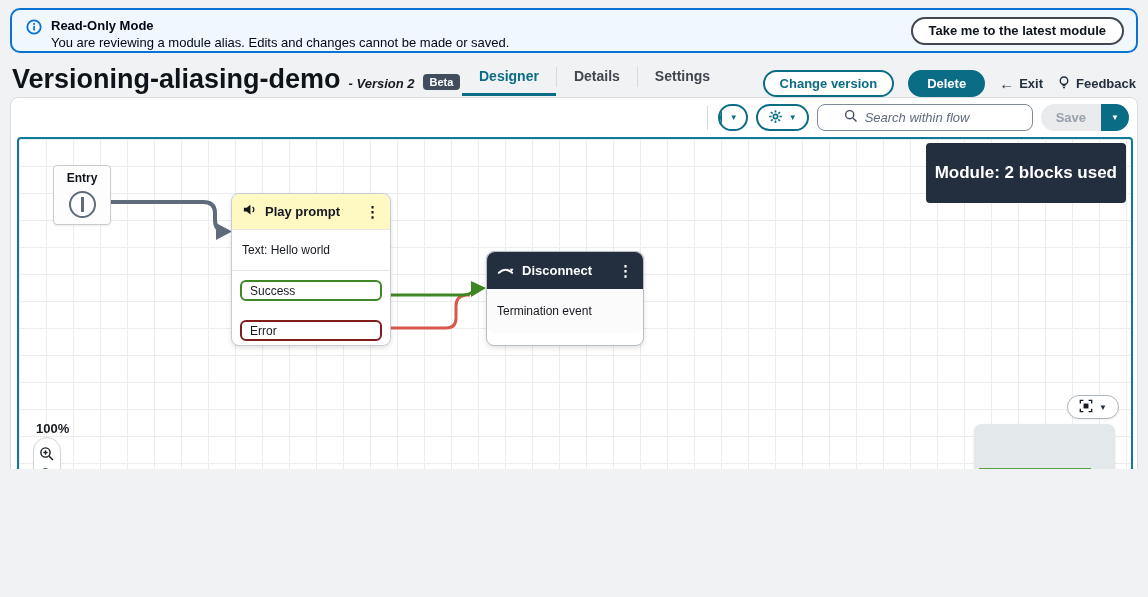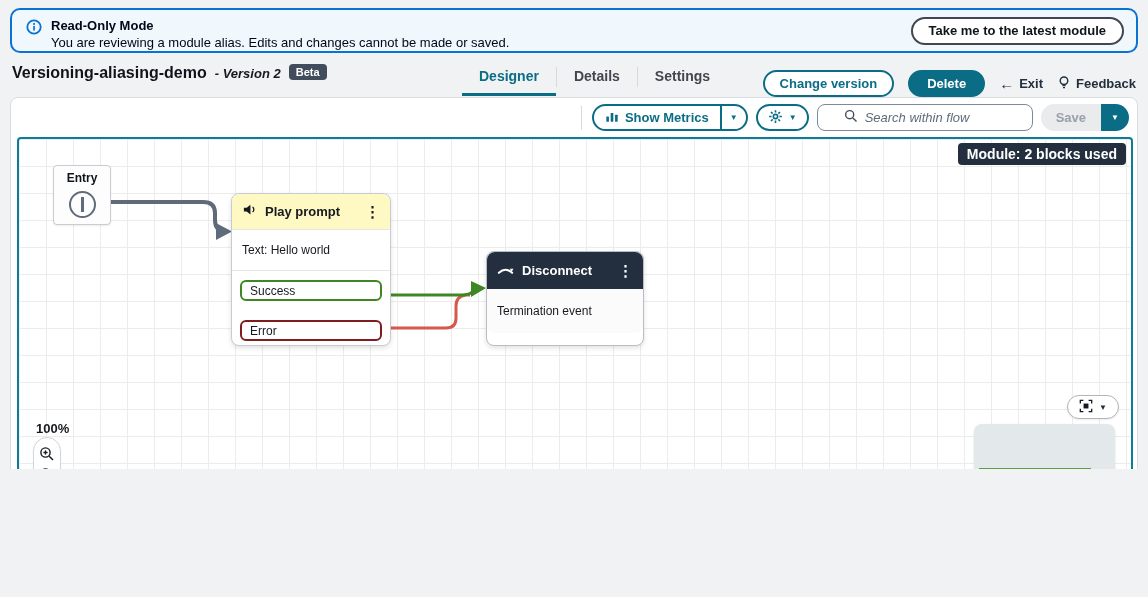--- a/index.html
+++ b/index.html
@@ -12,21 +12,21 @@
   .banner-icon { position: absolute; left: 14px; top: 9px; width: 16px; height: 16px; }
   .banner-title { position: absolute; left: 39px; top: 8px; font-size: 13px; font-weight: bold; color: #000716; }
   .banner-msg { position: absolute; left: 39px; top: 25px; font-size: 13px; color: #000716; }
   .banner-btn { position: absolute; right: 12px; top: 7px; height: 28px; padding: 0 16px;
                 background: #fff; border: 2px solid #424650; border-radius: 15px;
                 font-size: 13px; font-weight: bold; color: #0f141a; line-height: 24px; cursor: pointer;
                 font-family: "Liberation Sans", sans-serif; }
 
   
   .title-row { position: absolute; left: 12px; top: 64px; display: flex; align-items: baseline; gap: 8px; }
-  .page-title { font-size: 16px; font-weight: bold; color: #0f141a; }
+  .page-title { font-size: 27px; font-weight: bold; color: #0f141a; }
   .version-suffix { font-size: 13px; font-style: italic; font-weight: bold; color: #16191f; }
   .beta-badge { background: #414d5c; color: #fff; font-size: 11px; font-weight: bold;
                 padding: 2px 7px; border-radius: 4px; position: relative; top: -2px; }
 
   .tabs { position: absolute; left: 462px; top: 66px; display: flex; align-items: center; height: 31px; z-index: 3; }
   .tab { font-size: 14px; font-weight: bold; color: #424650; padding: 0 17px 12px 17px; cursor: pointer; }
   .tab.active { color: #0b6d85; border-bottom: 3px solid #0b6d85; padding-bottom: 9px; }
   .tab-sep { width: 1px; height: 20px; background: #d5dbdb; margin-bottom: 10px; }
 
   .header-actions { position: absolute; right: 12px; top: 70px; display: flex; align-items: center; gap: 14px; }
@@ -66,21 +66,21 @@
   .save-caret { display: flex; align-items: center; justify-content: center; width: 28px; background: #0b6d85;
                 color: #fff; font-size: 8px; border-radius: 0 14px 14px 0; cursor: pointer; }
 
   
   .canvas { position: absolute; left: 6px; top: 39px; width: 1116px; height: 447px;
             border: 2px solid #0e7c99; border-radius: 4px; background-color: #ffffff;
             background-image: linear-gradient(#ececec 1px, transparent 1px),
                               linear-gradient(90deg, #ececec 1px, transparent 1px);
             background-size: 27px 27px; overflow: hidden; }
   .module-badge { position: absolute; right: 5px; top: 4px; background: #232f3e; color: #fff;
-                  font-size: 14px; font-weight: bold; padding: 3px 9px; border-radius: 4px; }
+                  font-size: 17px; font-weight: bold; padding: 20px 9px; border-radius: 4px; }
 
   .wires { position: absolute; left: 0; top: 0; width: 1116px; height: 447px; pointer-events: none; }
 
   
   .entry-block { position: absolute; left: 34px; top: 26px; width: 58px; height: 60px; background: #fdfdfe;
                  border: 1px solid #c8cdd2; border-radius: 4px; box-shadow: 0 1px 2px rgba(0,0,0,.08);
                  text-align: center; cursor: pointer; }
   .entry-label { font-size: 12px; font-weight: bold; color: #0f141a; margin-top: 5px; }
   .entry-circle { width: 27px; height: 27px; border: 2px solid #5f6b7a; border-radius: 50%;
                   margin: 6px auto 0 auto; position: relative; background: #fdfdfe; }
@@ -180,30 +180,20 @@
       <span>Feedback</span>
     </span>
   </div>
 
   <div class="panel">
 
     <div class="toolbar">
       <div class="tb-sep"></div>
 
       <div class="split-pill">
-        <div class="split-main">
-          <span>
-            <svg width="14" height="14" viewBox="0 0 16 16" fill="#0b6d85">
-              <rect x="1.5" y="8.5" width="3" height="6" rx="0.5"></rect>
-              <rect x="6.5" y="4.5" width="3" height="10" rx="0.5"></rect>
-              <rect x="11.5" y="6.5" width="3" height="8" rx="0.5"></rect>
-            </svg>
-          </span>
-          <span>Show Metrics</span>
-        </div>
         <div class="split-caret">
           <span>▼</span>
         </div>
       </div>
 
       <div class="gear-pill">
         <span>
           <svg width="15" height="15" viewBox="0 0 16 16" stroke="#0b6d85" stroke-width="1.7" fill="none">
             <circle cx="8" cy="8" r="2.3"></circle>
             <path d="M8 1.2v2.6M8 12.2v2.6M1.2 8h2.6M12.2 8h2.6M3.2 3.2l1.8 1.8M11 11l1.8 1.8M12.8 3.2L11 5M3.2 12.8L5 11"></path>

